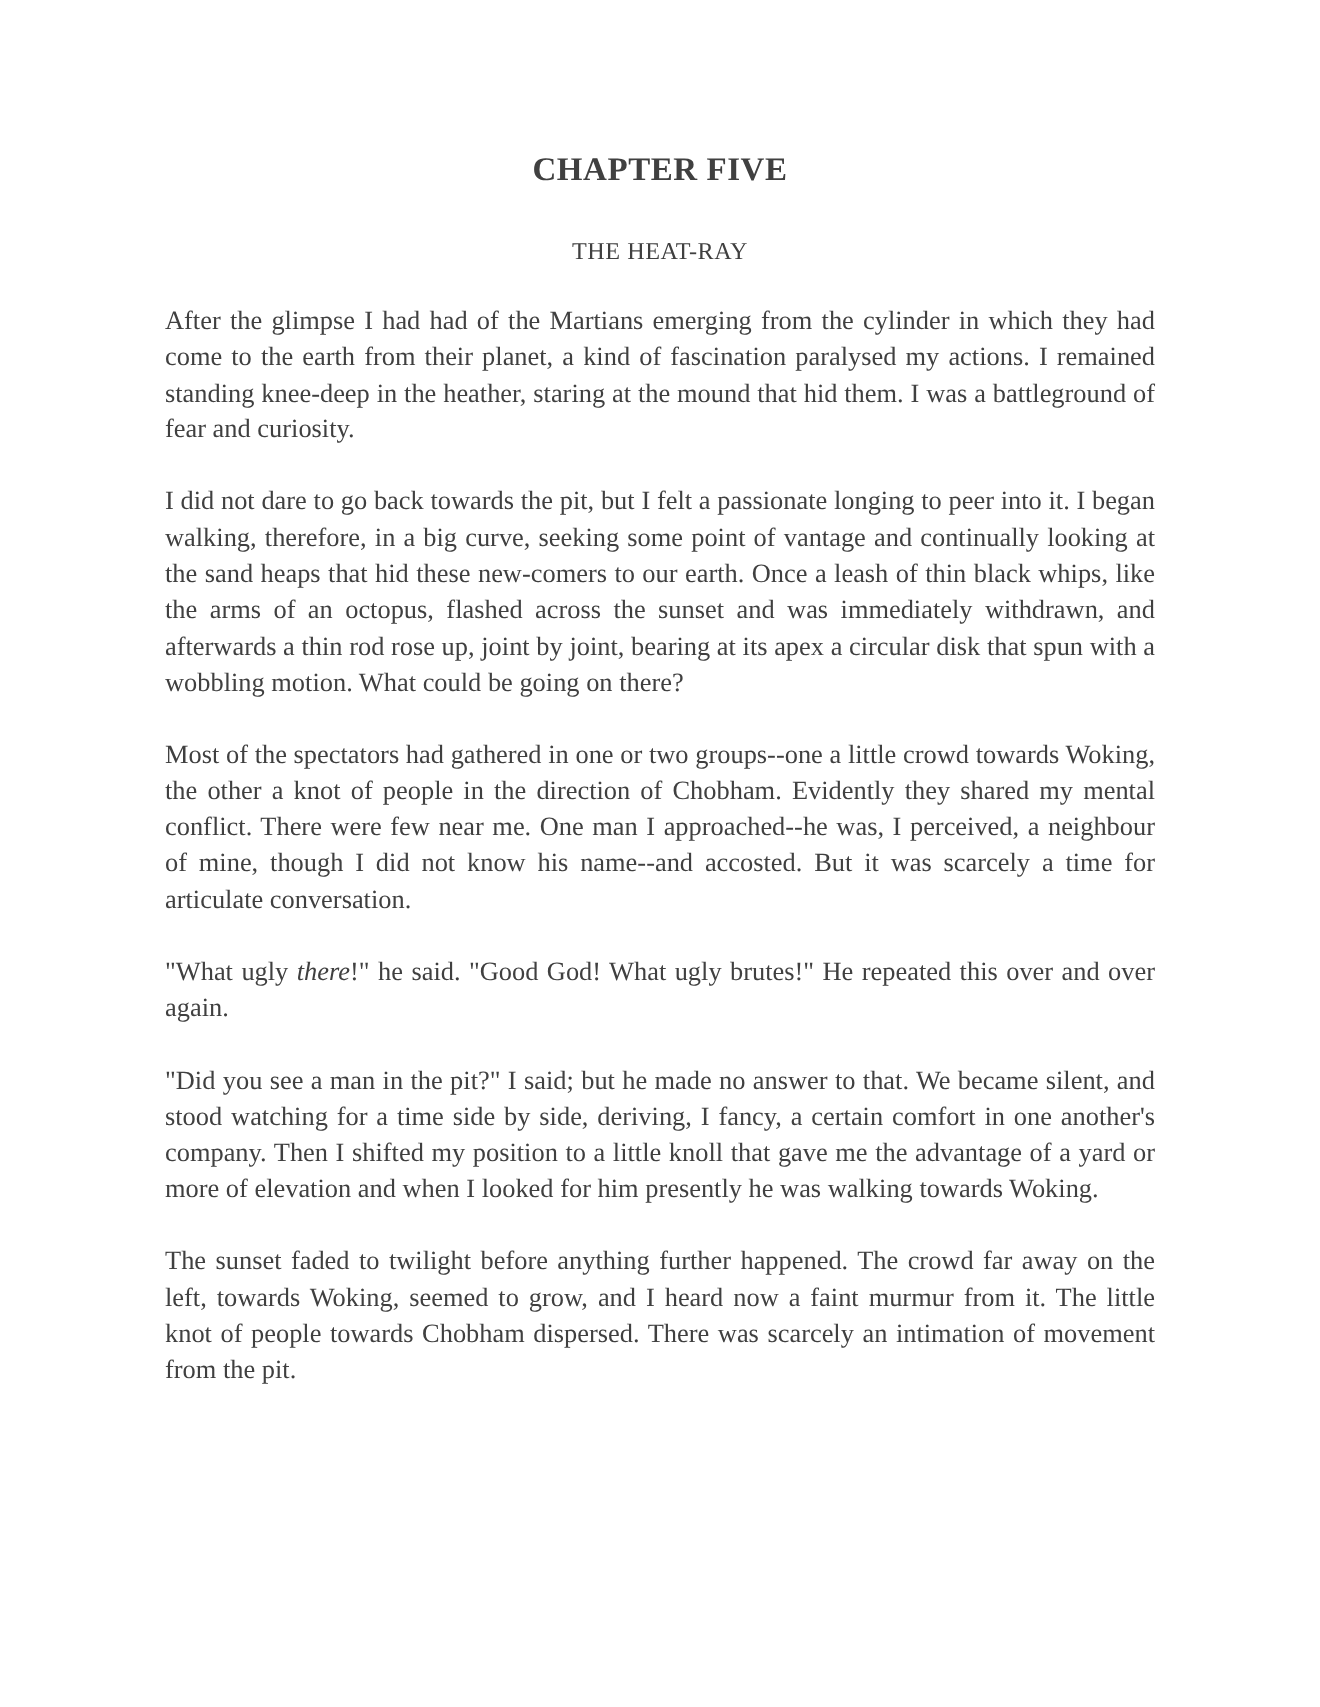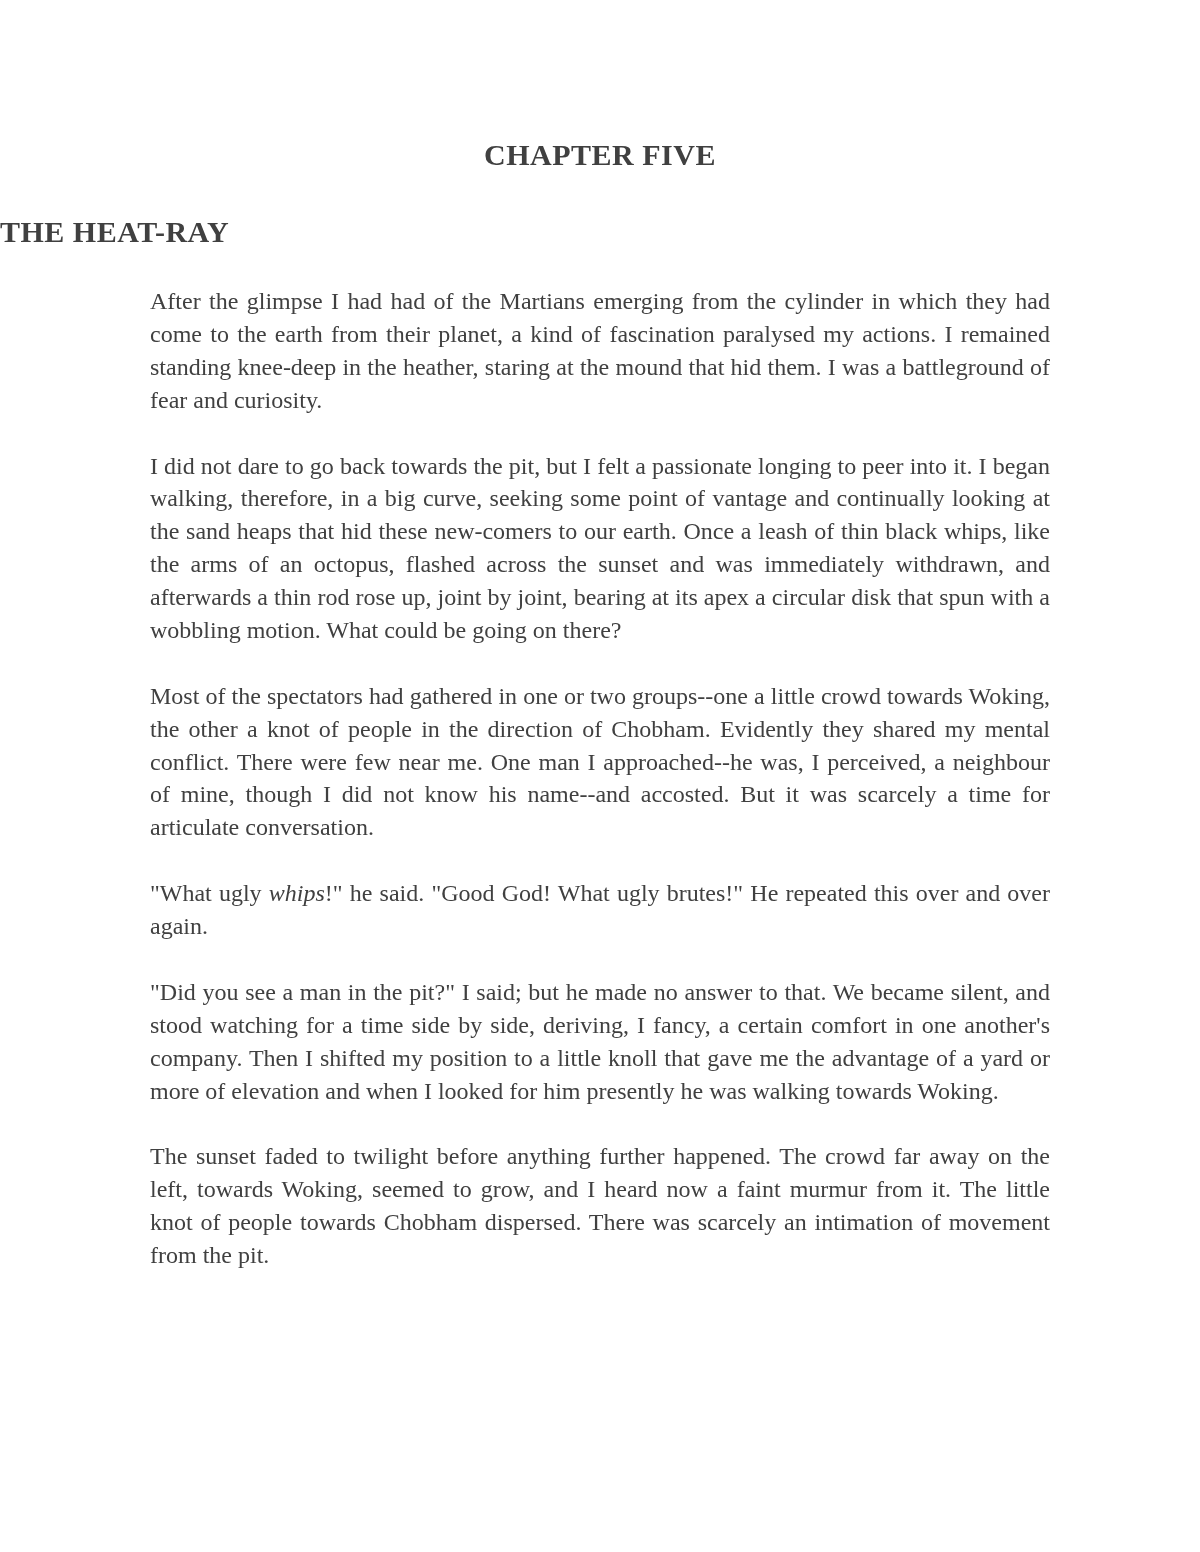--- a/index.html
+++ b/index.html
@@ -19,22 +19,23 @@
   .chapter-heading {
     margin: 138px 0 0 0;
     text-align: center;
     font-size: 30px;
     font-weight: bold;
     line-height: 1.15;
     letter-spacing: 0.5px;
   }
   .chapter-title {
     margin: 42px 0 0 0;
-    font-size: 30px;
-    font-weight: bold;
+    text-align: center;
+    font-size: 22px;
+    font-weight: normal;
     line-height: 1.15;
     letter-spacing: 0.5px;
   }
   .body-text {
     padding: 0 150px;
     font-size: 24px;
     line-height: 1.37;
     text-align: justify;
     text-justify: inter-word;
   }
@@ -55,19 +56,19 @@
   <h1 class="chapter-heading">CHAPTER FIVE</h1>
   <h2 class="chapter-title">THE HEAT-RAY</h2>
 
   <div class="body-text">
     <p>After the glimpse I had had of the Martians emerging from the cylinder in which they had come to the earth from their planet, a kind of fascination paralysed my actions. I remained standing knee-deep in the heather, staring at the mound that hid them. I was a battleground of fear and curiosity.</p>
 
     <p>I did not dare to go back towards the pit, but I felt a passionate longing to peer into it. I began walking, therefore, in a big curve, seeking some point of vantage and continually looking at the sand heaps that hid these new-comers to our earth. Once a leash of thin black whips, like the arms of an octopus, flashed across the sunset and was immediately withdrawn, and afterwards a thin rod rose up, joint by joint, bearing at its apex a circular disk that spun with a wobbling motion. What could be going on there?</p>
 
     <p>Most of the spectators had gathered in one or two groups--one a little crowd towards Woking, the other a knot of people in the direction of Chobham. Evidently they shared my mental conflict. There were few near me. One man I approached--he was, I perceived, a neighbour of mine, though I did not know his name--and accosted. But it was scarcely a time for articulate conversation.</p>
 
-    <p><span>"What ugly </span><em>whips</em><span>!" he said. "Good God! What ugly brutes!" He repeated this over and over again.</span></p>
+    <p><span>"What ugly </span><em>there</em><span>!" he said. "Good God! What ugly brutes!" He repeated this over and over again.</span></p>
 
     <p>"Did you see a man in the pit?" I said; but he made no answer to that. We became silent, and stood watching for a time side by side, deriving, I fancy, a certain comfort in one another's company. Then I shifted my position to a little knoll that gave me the advantage of a yard or more of elevation and when I looked for him presently he was walking towards Woking.</p>
 
     <p>The sunset faded to twilight before anything further happened. The crowd far away on the left, towards Woking, seemed to grow, and I heard now a faint murmur from it. The little knot of people towards Chobham dispersed. There was scarcely an intimation of movement from the pit.</p>
   </div>
 </div>
 
 </body></html>

